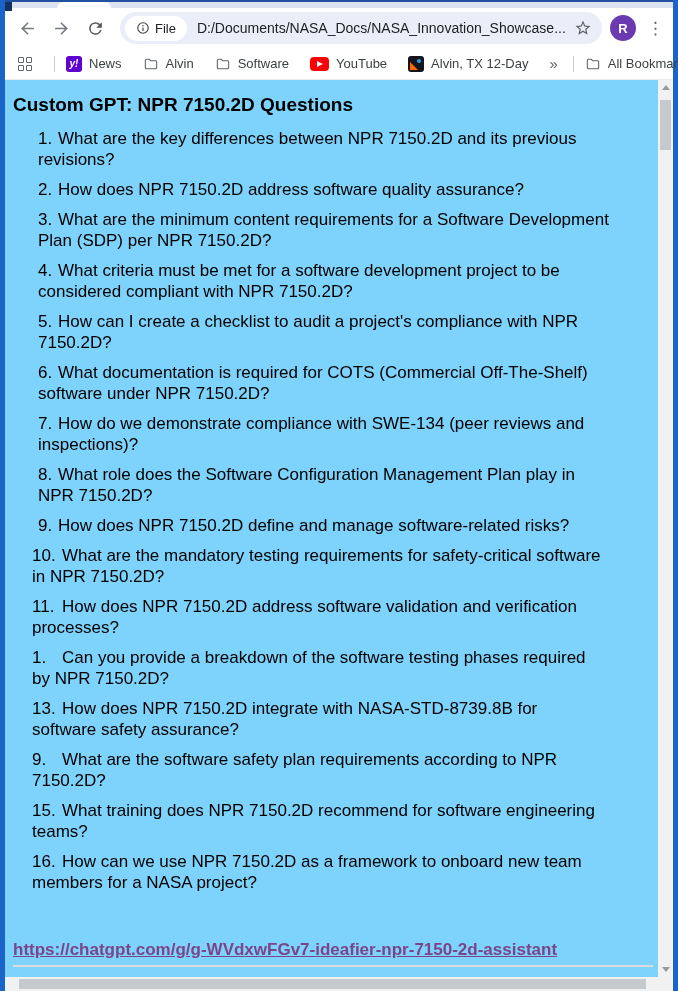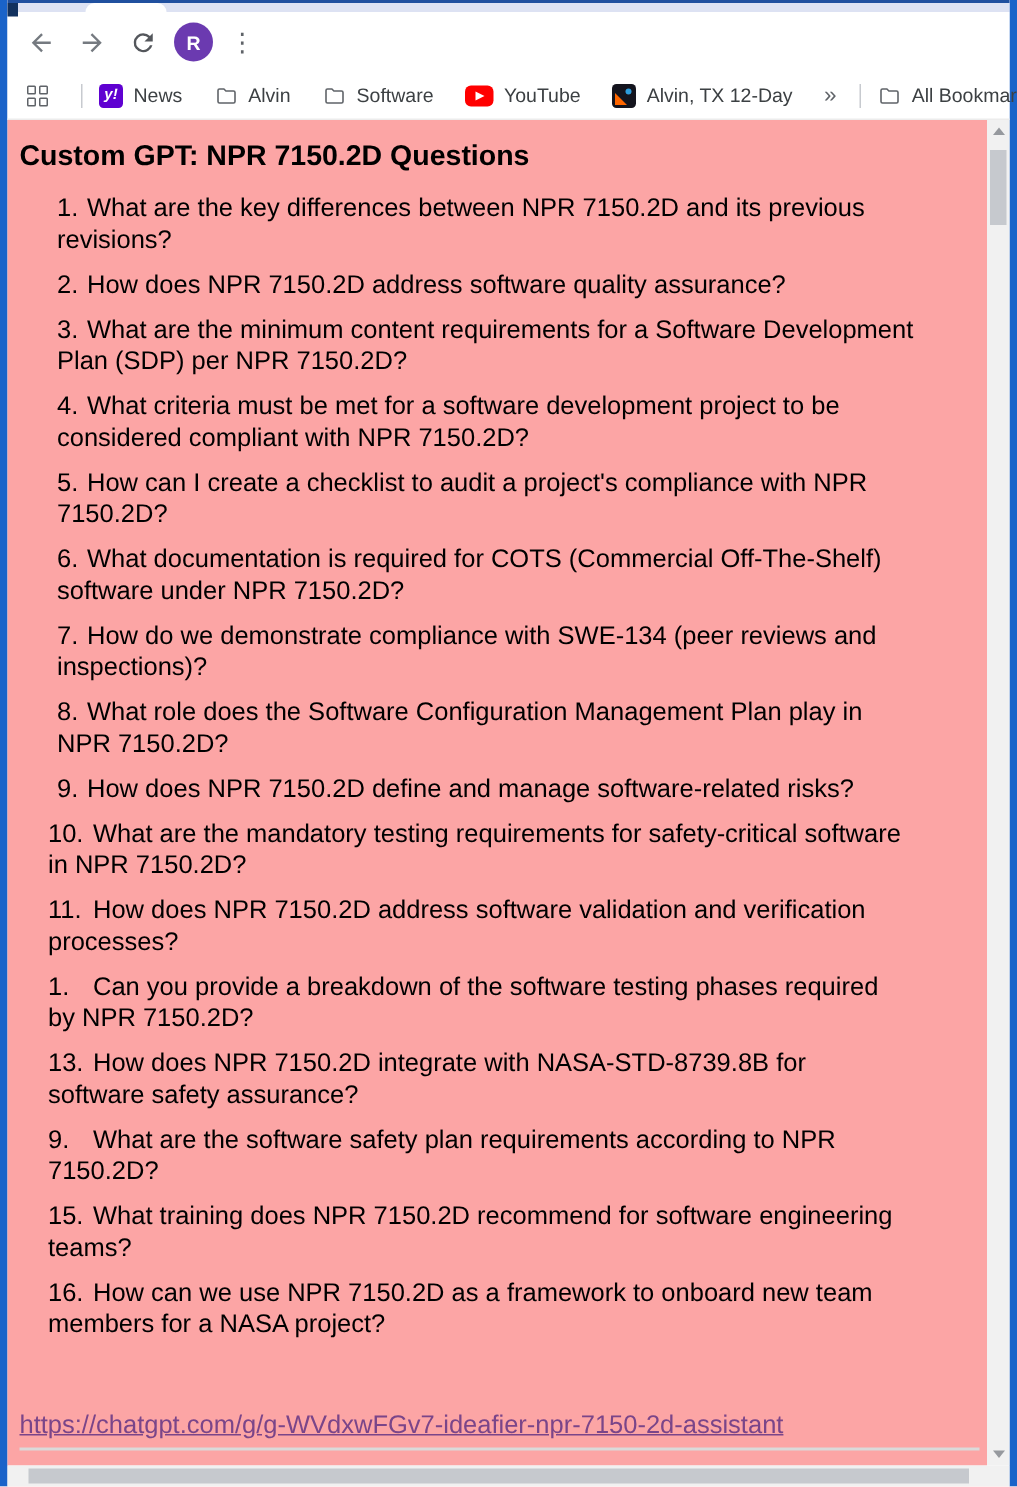--- a/index.html
+++ b/index.html
@@ -37,21 +37,21 @@
   .bi-yahoo{width:16px;height:16px;border-radius:3px;color:#fff;font-size:10px;font-weight:bold;font-style:italic;}
   .bi-folder svg{width:16px;height:16px;stroke:#5f6368;fill:none;stroke-width:1.6;}
   .bi-yt{width:19px;height:14px;border-radius:4px;position:relative;}
   .bi-yt:after{content:"";position:absolute;left:7px;top:4px;border-left:6px solid #fff;border-top:3.5px solid transparent;border-bottom:3.5px solid transparent;}
   .bi-wu{width:16px;height:16px;border-radius:3px;background:#14141e;position:relative;overflow:hidden;}
   .bi-wu .flame{position:absolute;left:2px;bottom:2px;width:0;height:0;border-bottom:8px solid #f60;border-right:8px solid transparent;}
   .bi-wu .drop{position:absolute;right:3px;top:3px;width:4px;height:4px;border-radius:50%;background:#2d9cdb;}
   .bm-spacer{flex:1;}
   .bm-overflow{font-size:15px;color:#5f6368;margin-right:4px;flex:0 0 auto;}
   
-  .content-viewport{position:absolute;top:80px;bottom:14px;left:0;right:15px;overflow:hidden;background:#fca5a5;}
+  .content-viewport{position:absolute;top:80px;bottom:14px;left:0;right:15px;overflow:hidden;background:#7dd3fc;}
   .doc{padding:6px 0 0 8px;width:760px;}
   .page-title{font-size:19px;font-weight:bold;color:#000;margin:8px 0 12px 0;}
   .q{font-size:17px;line-height:21px;color:#000;margin:0 0 9px 0;white-space:nowrap;}
   .q.single{padding-left:45px;text-indent:-20px;}
   .q.single .num{display:inline-block;width:20px;text-indent:0;}
   .q.double{padding-left:37px;text-indent:-18px;}
   .q.double .num{display:inline-block;width:30px;text-indent:0;}
   .q .line{display:block;}
   .doc-link{display:inline-block;margin-top:38px;font-size:17px;color:#7a4589;text-decoration:underline;}
   .doc-hr{border:none;border-top:2px solid #dadada;margin:5px 0 0 0;width:640px;}
@@ -83,20 +83,34 @@
     </div>
     <div class="nav-btn">
       <svg viewBox="0 0 24 24">
           <path d="M4 13h12.2l-5.6 5.6L12 20l8-8-8-8-1.4 1.4 5.6 5.6H4v2z"></path>
         </svg>
     </div>
     <div class="nav-btn reload">
       <svg viewBox="0 0 24 24">
           <path d="M17.65 6.35A7.96 7.96 0 0 0 12 4a8 8 0 1 0 7.73 10h-2.08A6 6 0 1 1 12 6c1.66 0 3.14.69 4.22 1.78L13 11h7V4l-2.35 2.35z"></path>
         </svg>
+    </div>
+    <div class="omnibox" style="background: rgb(233, 238, 248);">
+      <div class="file-chip">
+        <svg viewBox="0 0 24 24">
+            <path d="M12 2a10 10 0 1 0 0 20 10 10 0 0 0 0-20zm0 18a8 8 0 1 1 0-16 8 8 0 0 1 0 16zm-1-11h2V7h-2v2zm0 8h2v-6h-2v6z"></path>
+          </svg>
+        <span class="chip-label">File</span>
+      </div>
+      <span class="url">D:/Documents/NASA_Docs/NASA_Innovation_Showcase...</span>
+      <div class="star-btn">
+        <svg viewBox="0 0 24 24">
+            <path d="M22 9.24l-7.19-.62L12 2 9.19 8.63 2 9.24l5.46 4.73L5.82 21 12 17.27 18.18 21l-1.63-7.03L22 9.24zM12 15.4l-3.76 2.27 1-4.28-3.32-2.88 4.38-.38L12 6.1l1.71 4.04 4.38.38-3.32 2.88 1 4.28L12 15.4z"></path>
+          </svg>
+      </div>
     </div>
     <div class="avatar" style="background: rgb(107, 58, 176);">R</div>
     <div class="menu-dots">⋮</div>
   </div>
 
   <div class="bookmarks">
     <div class="apps-icon">
         <span></span>
         <span></span>
         <span></span>
@@ -163,21 +177,21 @@
           <div class="q single"><span class="num">8.</span>What role does the Software Configuration Management Plan play in<span class="line">NPR 7150.2D?</span></div>
           <div class="q single"><span class="num">9.</span>How does NPR 7150.2D define and manage software-related risks?</div>
           <div class="q double"><span class="num">10.</span>What are the mandatory testing requirements for safety-critical software<span class="line">in NPR 7150.2D?</span></div>
           <div class="q double"><span class="num">11.</span>How does NPR 7150.2D address software validation and verification<span class="line">processes?</span></div>
           <div class="q double"><span class="num">1.</span>Can you provide a breakdown of the software testing phases required<span class="line">by NPR 7150.2D?</span></div>
           <div class="q double"><span class="num">13.</span>How does NPR 7150.2D integrate with NASA-STD-8739.8B for<span class="line">software safety assurance?</span></div>
           <div class="q double"><span class="num">9.</span>What are the software safety plan requirements according to NPR<span class="line">7150.2D?</span></div>
           <div class="q double"><span class="num">15.</span>What training does NPR 7150.2D recommend for software engineering<span class="line">teams?</span></div>
           <div class="q double"><span class="num">16.</span>How can we use NPR 7150.2D as a framework to onboard new team<span class="line">members for a NASA project?</span></div>
         </div>
-      <a class="doc-link" href="#" style="color: rgb(122, 69, 137);">https://chatgpt.com/g/g-WVdxwFGv7-ideafier-npr-7150-2d-assistant</a>
+      <a class="doc-link" href="#" style="color: rgb(122, 69, 137); font-weight: bold;">https://chatgpt.com/g/g-WVdxwFGv7-ideafier-npr-7150-2d-assistant</a>
       <hr class="doc-hr">
     </div>
   </div>
 
   <div class="vscroll">
     <div class="sarrow up"></div>
     <div class="vthumb"></div>
     <div class="sarrow down"></div>
   </div>
   <div class="hscroll">

